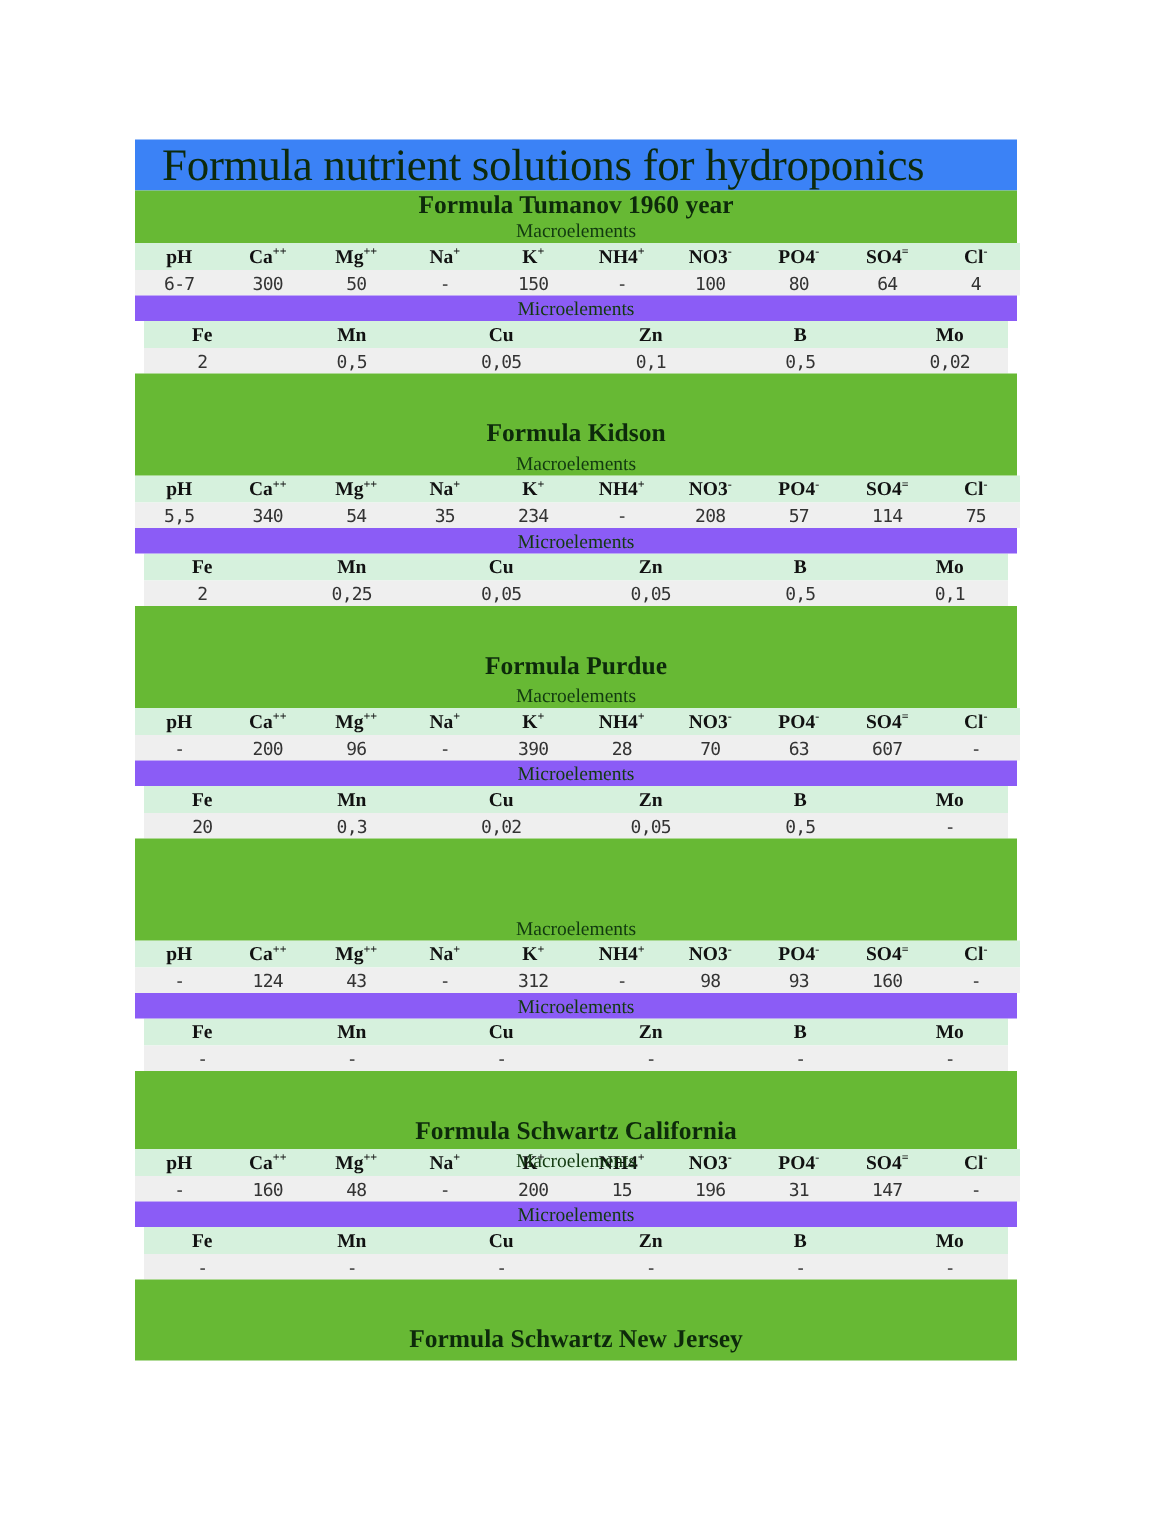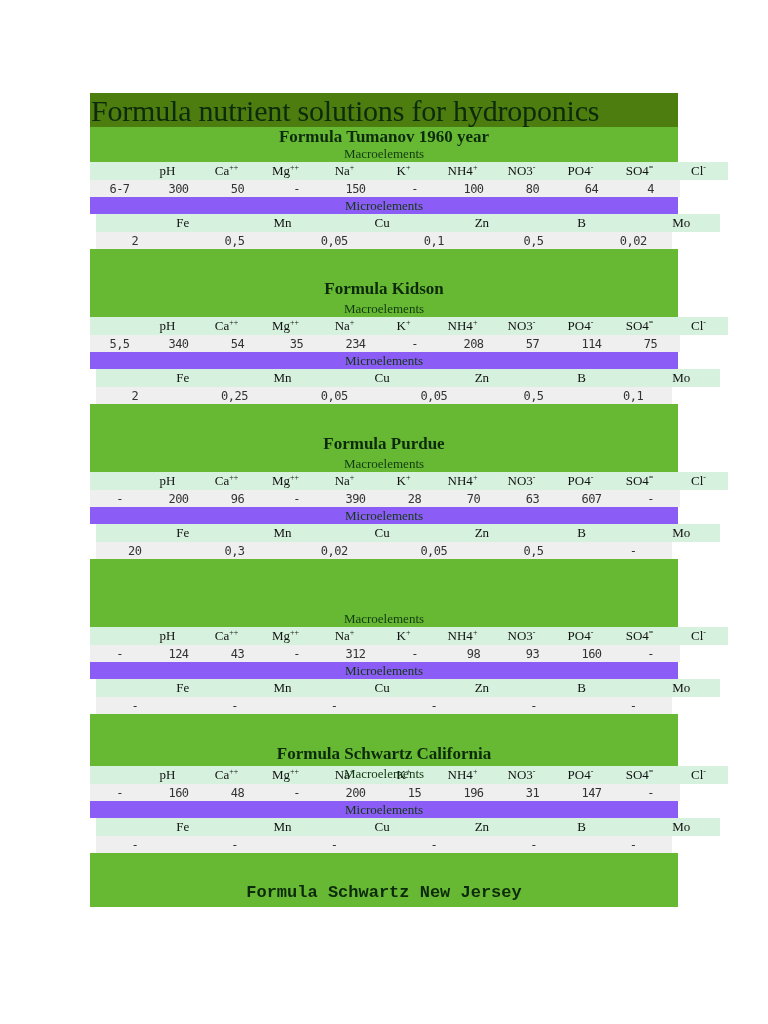--- a/index.html
+++ b/index.html
@@ -1,28 +1,28 @@
 <!DOCTYPE html>
 <html><head>
 <meta charset="utf-8">
 <style>
   html, body { margin: 0; padding: 0; background: #ffffff; }
   body { width: 768px; height: 1024px; position: relative; overflow: hidden;
          font-family: "Liberation Serif", "DejaVu Serif", serif; }
   .sheet { position: absolute; left: 90px; top: 93px; width: 588px; }
-  .doc-title { background: #4d7c0f; height: 34px; line-height: 36px; font-size: 30px;
-               color: #0d2a0b; padding-left: 1px; white-space: nowrap; letter-spacing: -0.2px; }
+  .doc-title { background: #3b82f6; height: 34px; line-height: 36px; font-size: 30px;
+               color: #0d2a0b; padding-left: 18px; white-space: nowrap; letter-spacing: -0.2px; }
   .section { position: relative; }
   .band { background: #67b934; position: relative; }
   .formula-title { text-align: center; font-weight: bold; font-size: 17px; color: #0d2a0b;
                    position: absolute; left: 0; right: 0; }
   .group-label { text-align: center; font-size: 13px; color: #123a10; position: absolute;
                  left: 0; right: 0; font-family: Liberation Serif, serif; }
   .row { display: flex; height: 17px; align-items: center; }
-  .row.hdr { background: #d6f1dd; font-weight: normal; font-size: 13px; color: #111; height: 18px; padding-left: 48px; }
+  .row.hdr { background: #d6f1dd; font-weight: bold; font-size: 13px; color: #111; height: 18px; }
   .row.val { background: #efefef; font-size: 13px; color: #333; font-family: "DejaVu Sans Mono","Liberation Mono", monospace; font-size: 12px; letter-spacing: -0.5px; }
   .macro .cell { flex: 1 1 0; text-align: center; }
   .macro { width: 590px; }
   .micro { margin-left: 6px; width: 576px; gap: 22px; }
   .micro .cell { flex: 1 1 0; text-align: center; }
   sup { font-size: 8px; vertical-align: 5px; line-height: 0; }
   .micro-band { background: #8b5cf6; height: 17px; position: relative; }
   .micro-band .group-label { top: 0; line-height: 17px; }
 </style>
 </head>
@@ -270,17 +270,17 @@
           <div class="cell">-</div>
           <div class="cell">-</div>
           <div class="cell">-</div>
           <div class="cell">-</div>
           <div class="cell">-</div>
           <div class="cell">-</div>
         </div>
       </div>
       <div class="section">
         <div class="band" style="height: 54px;">
-          <div class="formula-title" style="top: 30px; line-height: 20px; font-family: Liberation Mono, monospace;">Formula Schwartz New Jersey</div>
+          <div class="formula-title" style="top: 30px; line-height: 20px;">Formula Schwartz New Jersey</div>
         </div>
       </div>
     </div>
 </div>
 
 </body></html>

